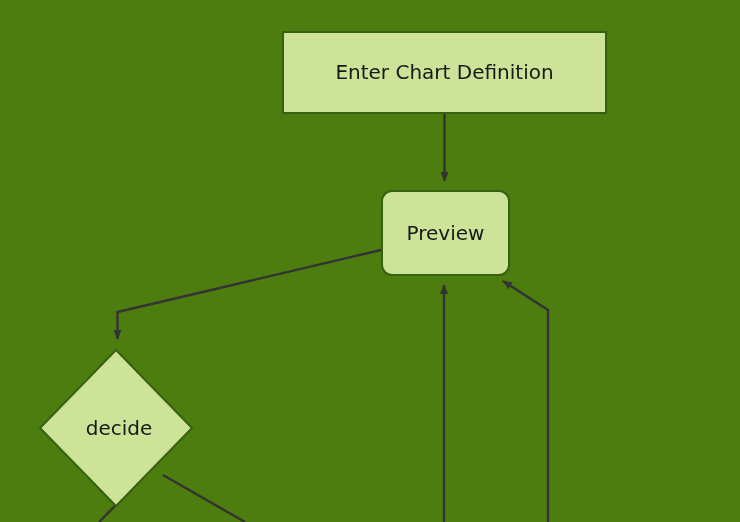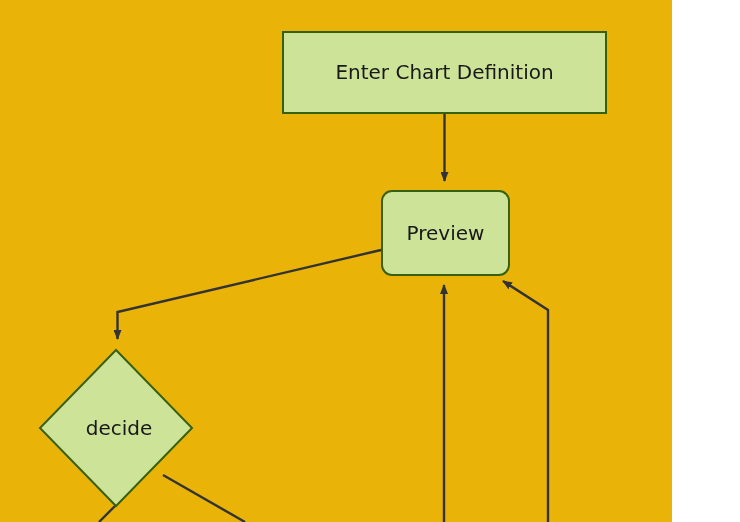--- a/index.html
+++ b/index.html
@@ -2,23 +2,23 @@
 <html><head>
 <meta charset="utf-8">
 <style>
   html, body {
     margin: 0;
     padding: 0;
     background: #ffffff;
   }
   #canvas {
     position: relative;
-    width: 672px;
+    width: 740px;
     height: 522px;
-    background: #eab308;
+    background: #4d7c0f;
     overflow: hidden;
     font-family: "DejaVu Sans", "Liberation Sans", sans-serif;
   }
   #flow-svg {
     position: absolute;
     left: 0;
     top: 0;
     width: 740px;
     height: 522px;
   }

